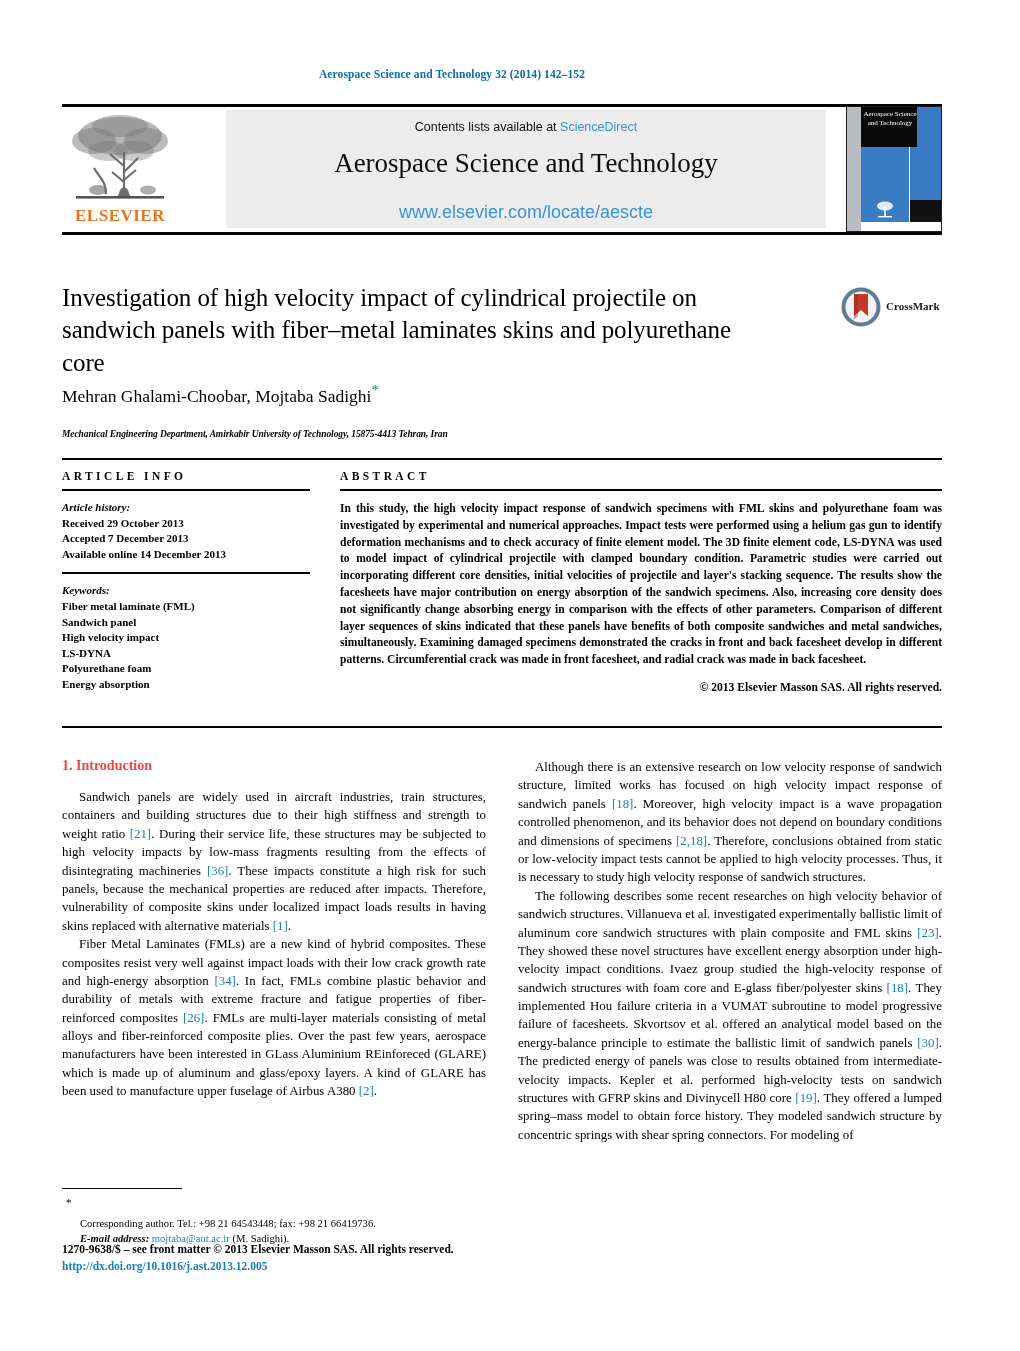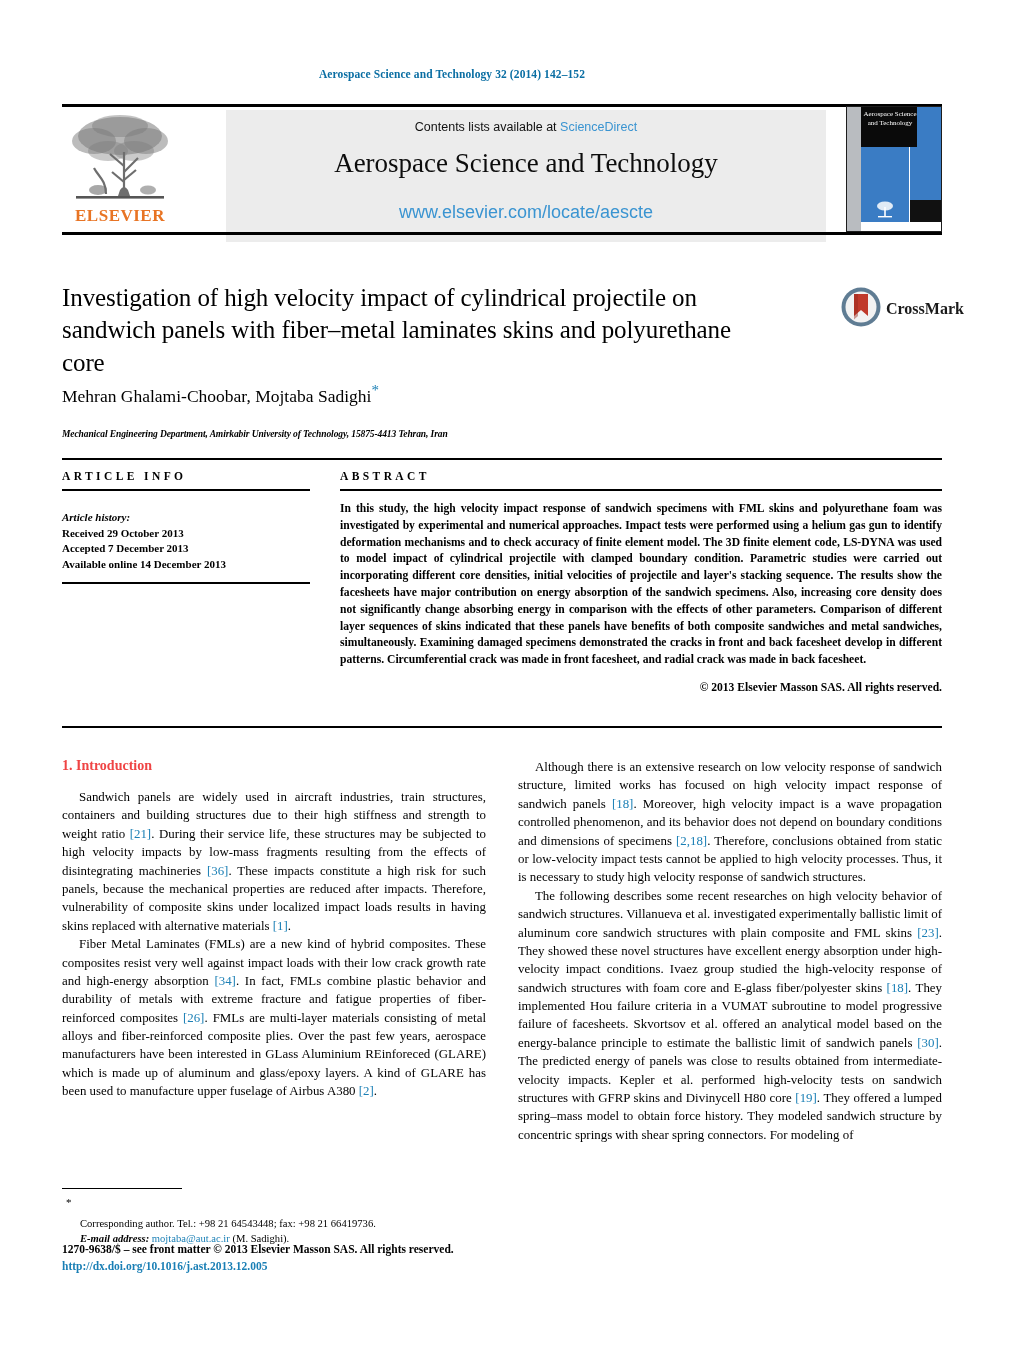--- a/index.html
+++ b/index.html
@@ -62,21 +62,21 @@
     text-align: center;
     font-family: "Liberation Serif", serif;
     font-size: 17px;
     letter-spacing: .5px;
     color: #e87424;
     font-weight: bold;
   }
   .contents-box {
     position: absolute;
     left: 164px; top: 6px;
-    width: 600px; height: 132px;
+    width: 600px; height: 118px;
     background: #ececec;
   }
   .contents-line {
     position: absolute;
     left: 0; top: 10px;
     width: 600px;
     text-align: center;
     font-family: "Liberation Sans", sans-serif;
     font-size: 12.5px;
     color: #111;
@@ -191,21 +191,21 @@
   
   .crossmark {
     position: absolute;
     left: 840px; top: 286px;
     width: 104px; height: 46px;
   }
   .crossmark-label {
     position: absolute;
     left: 46px; top: 14px;
     font-family: "Liberation Serif", serif;
-    font-size: 16px;
+    font-size: 11px;
     font-weight: bold;
     color: #1a1a1a;
   }
 
   
   .sec-rule-top {
     position: absolute;
     left: 62px; top: 458px;
     width: 880px; height: 2px; background: #000;
   }
@@ -231,21 +231,21 @@
     letter-spacing: 3.4px;
     color: #000;
   }
   .sec-head-rule {
     margin-top: 7px;
     width: 100%;
     height: 2px;
     background: #000;
   }
   .info-group {
-    margin-top: 19px;
+    margin-top: 9px;
     font-family: "Liberation Serif", serif;
     font-size: 11px;
     line-height: 1.42;
     font-weight: bold;
     color: #000;
   }
   .info-group .lbl {
     font-style: italic;
   }
   .info-sep {
@@ -442,20 +442,29 @@
 
     <div class="info-group">
       <div class="lbl">Article history:</div>
       <div>Received 29 October 2013</div>
       <div>Accepted 7 December 2013</div>
       <div>Available online 14 December 2013</div>
     </div>
 
     <div class="info-sep"></div>
 
+    <div class="info-group">
+      <div class="lbl">Keywords:</div>
+      <div>Fiber metal laminate (FML)</div>
+      <div>Sandwich panel</div>
+      <div>High velocity impact</div>
+      <div>LS-DYNA</div>
+      <div>Polyurethane foam</div>
+      <div>Energy absorption</div>
+    </div>
   </div>
 
   <div class="col-abstract">
     <div class="sec-head">ABSTRACT</div>
     <div class="sec-head-rule"></div>
     <div class="abstract-text">In this study, the high velocity impact response of sandwich specimens with FML skins and polyurethane foam was investigated by experimental and numerical approaches. Impact tests were performed using a helium gas gun to identify deformation mechanisms and to check accuracy of finite element model. The 3D finite element code, LS-DYNA was used to model impact of cylindrical projectile with clamped boundary condition. Parametric studies were carried out incorporating different core densities, initial velocities of projectile and layer's stacking sequence. The results show the facesheets have major contribution on energy absorption of the sandwich specimens. Also, increasing core density does not significantly change absorbing energy in comparison with the effects of other parameters. Comparison of different layer sequences of skins indicated that these panels have benefits of both composite sandwiches and metal sandwiches, simultaneously. Examining damaged specimens demonstrated the cracks in front and back facesheet develop in different patterns. Circumferential crack was made in front facesheet, and radial crack was made in back facesheet.</div>
     <div class="abstract-copy">© 2013 Elsevier Masson SAS. All rights reserved.</div>
   </div>
 
   <div class="sec-rule-bottom"></div>

